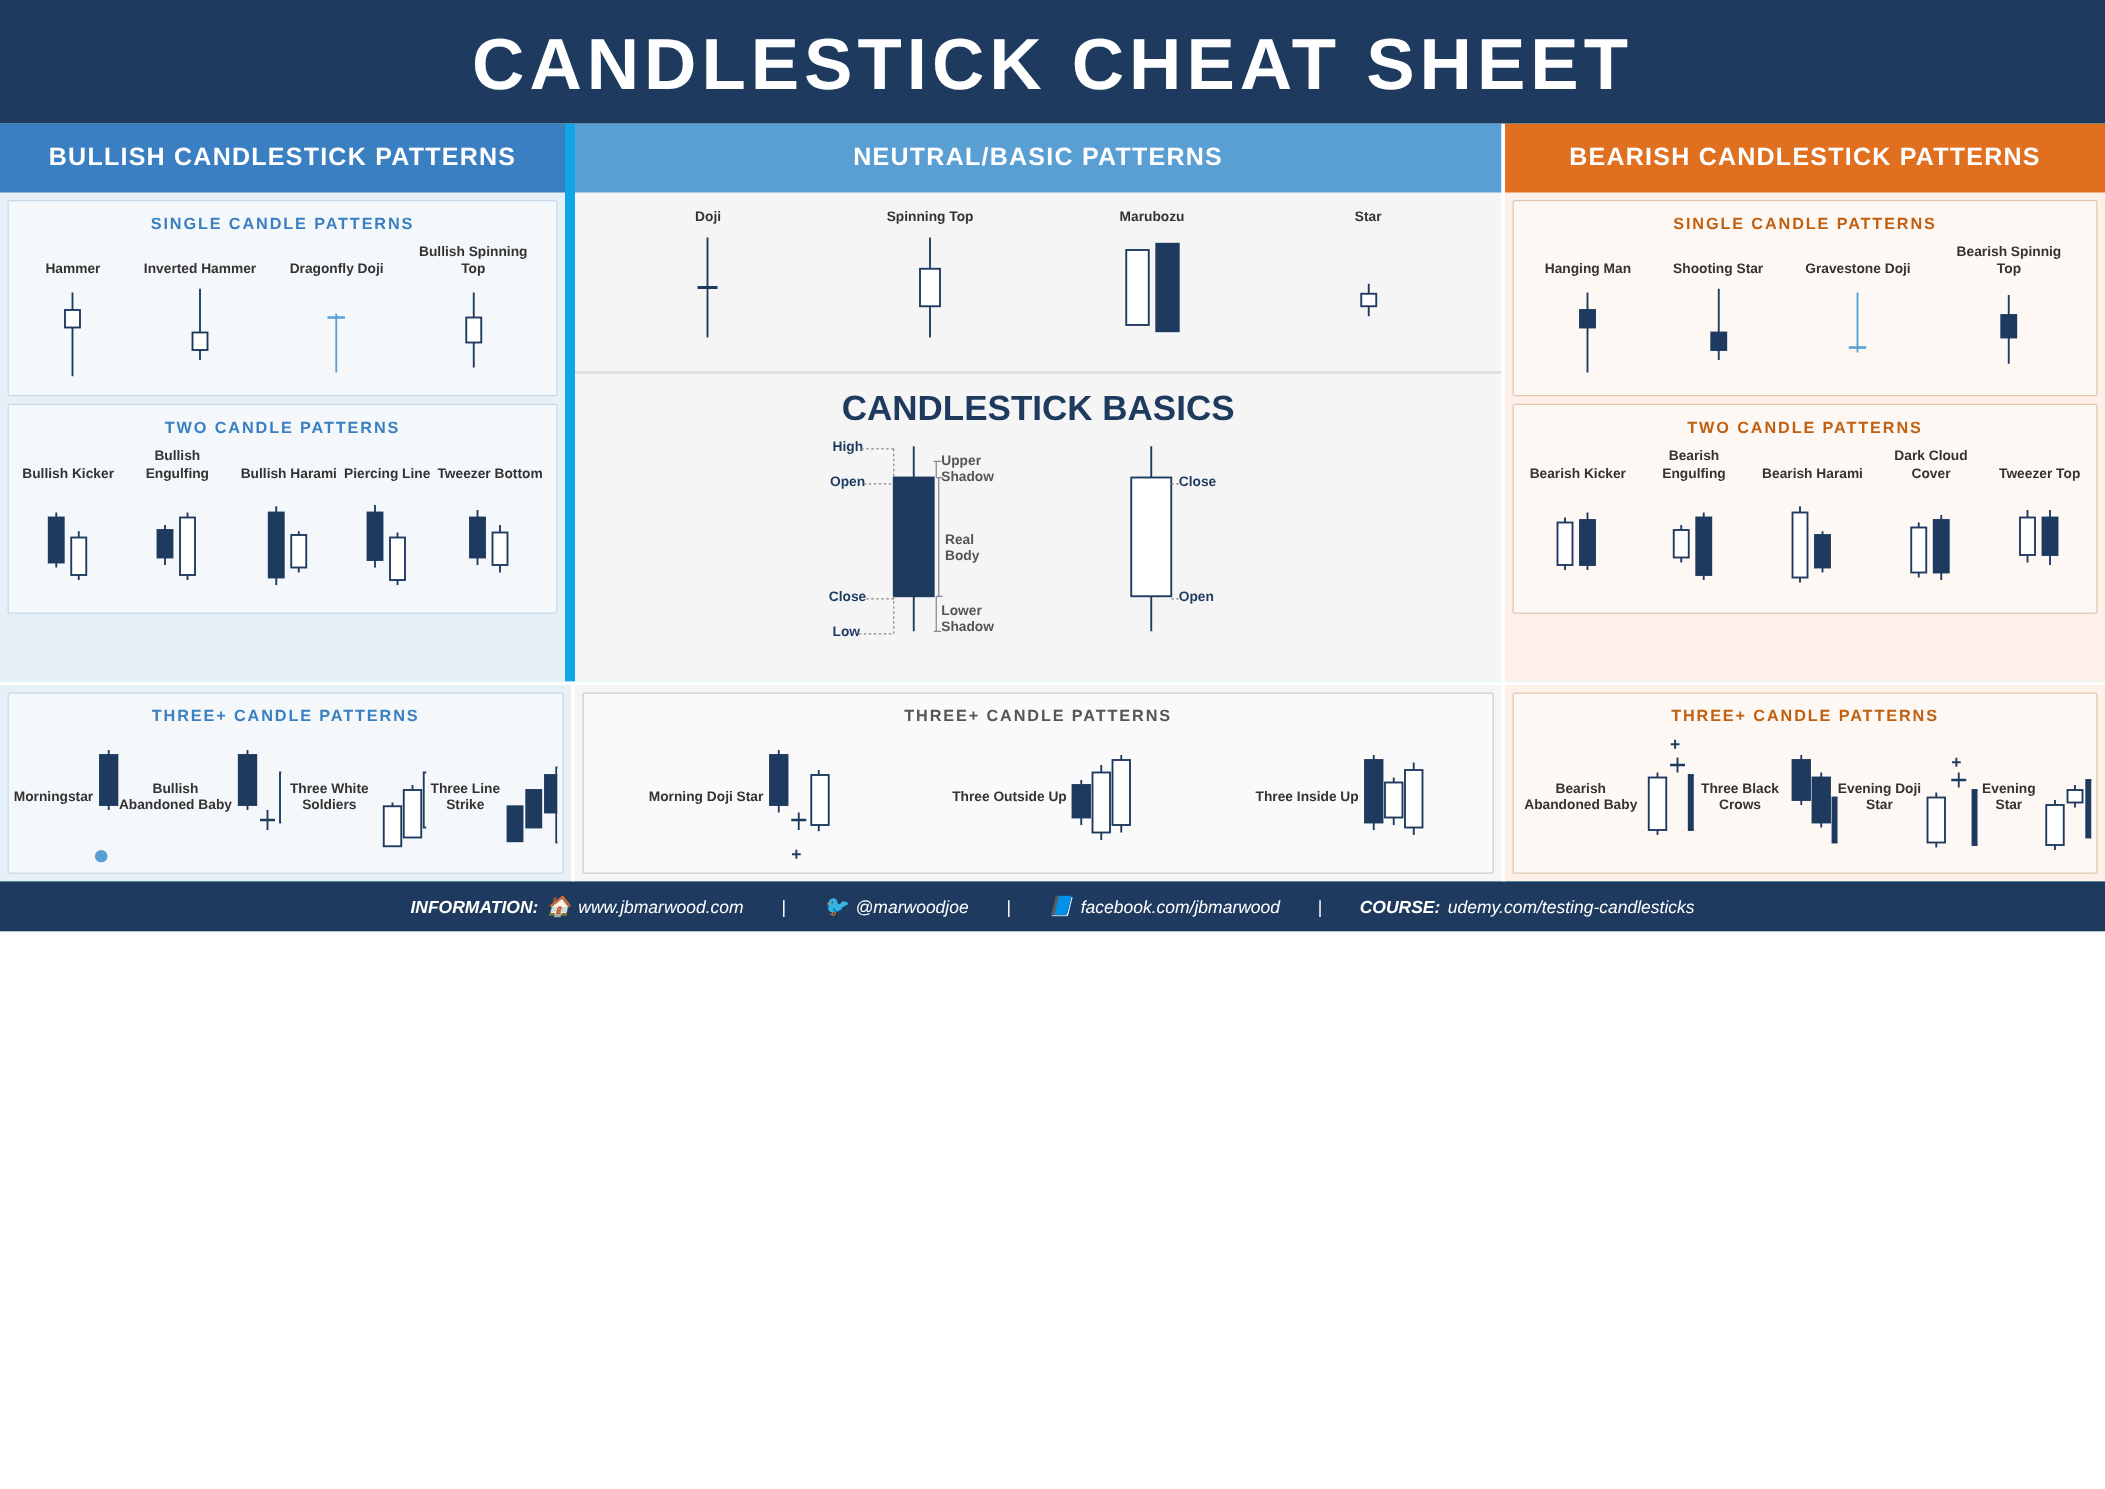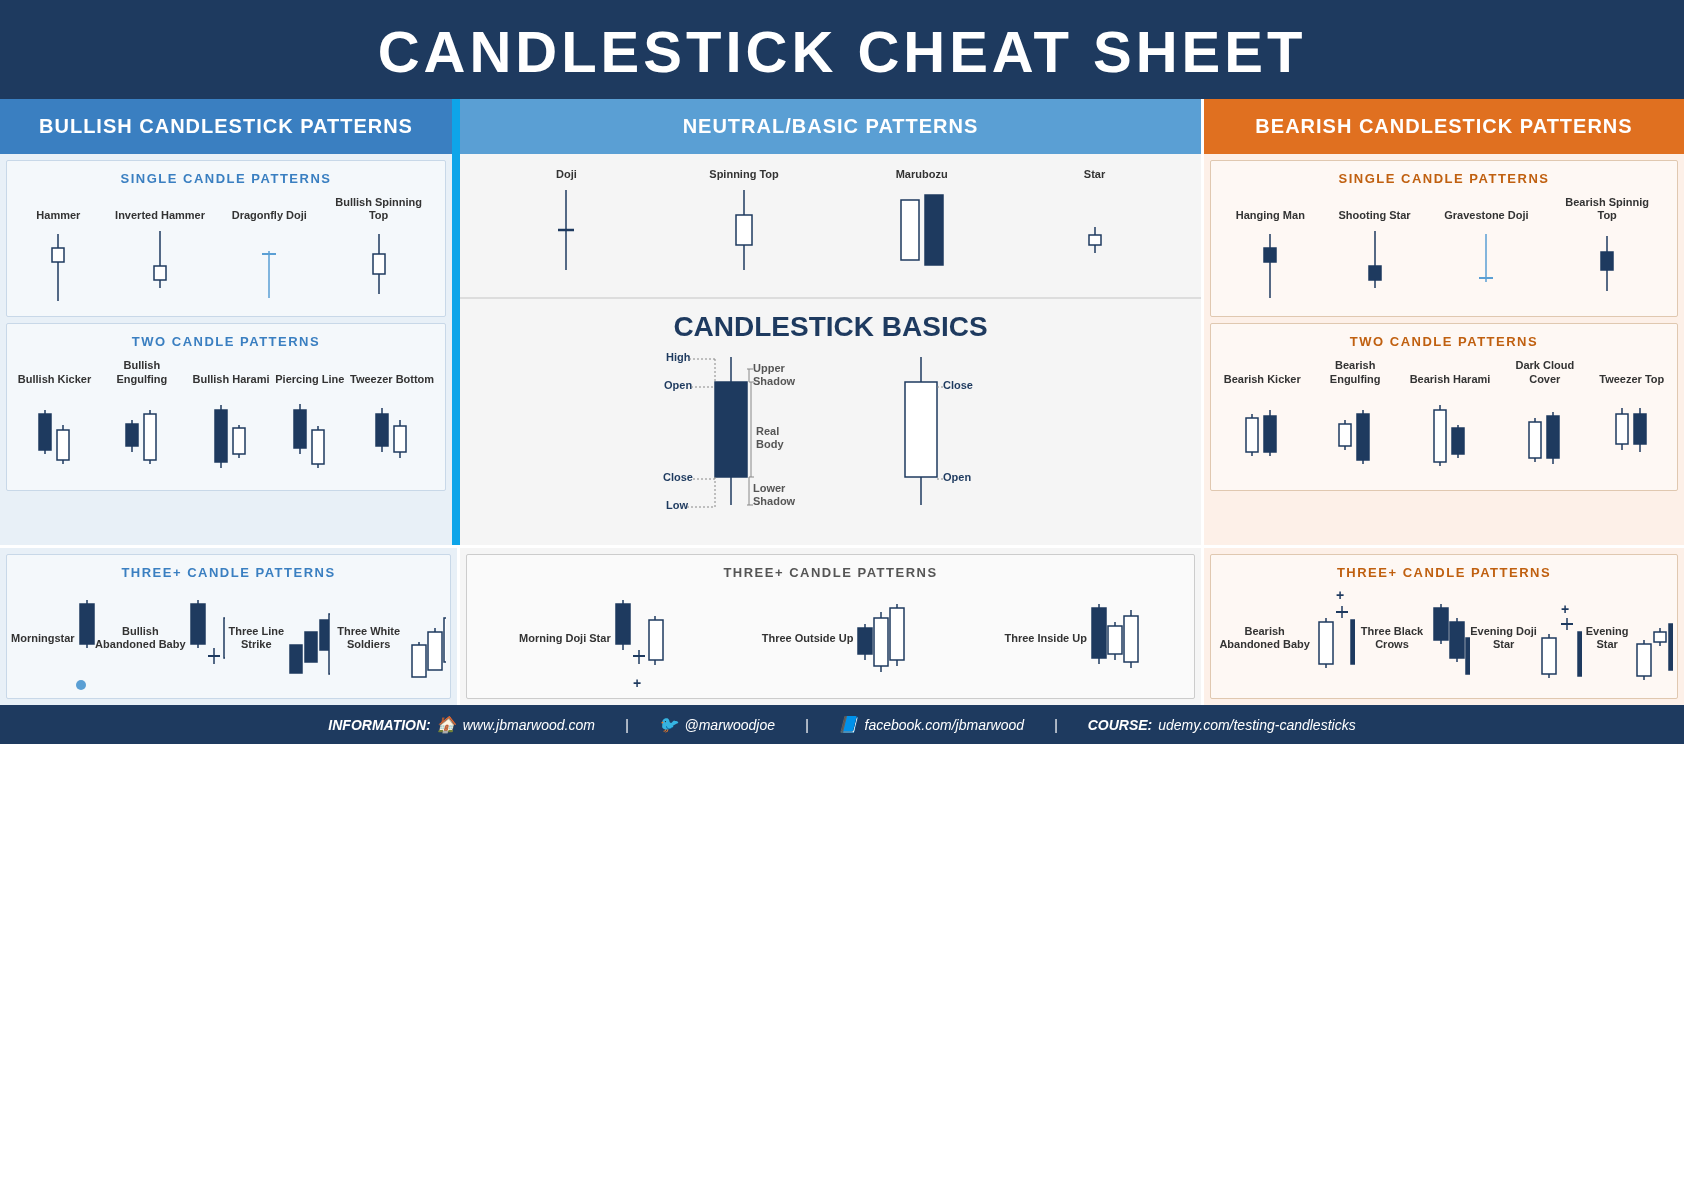--- a/index.html
+++ b/index.html
@@ -630,39 +630,39 @@
               <line x1="22" y1="66" x2="34" y2="66" stroke="#1e3a5f" stroke-width="2"></line>
               <line x1="28" y1="66" x2="28" y2="74" stroke="#1e3a5f" stroke-width="1.5"></line>
 
               <line x1="44" y1="22" x2="44" y2="28" stroke="#1e3a5f" stroke-width="1.5"></line>
               <rect x="38" y="28" width="14" height="40" fill="white" stroke="#1e3a5f" stroke-width="1.5"></rect>
               <line x1="44" y1="68" x2="44" y2="74" stroke="#1e3a5f" stroke-width="1.5"></line>
             </svg>
           </div>
 
           <div class="three-plus-item">
-            <div class="pattern-label">Three Line Strike</div>
-            <svg width="60" height="100" class="candle-svg">
-              <rect x="2" y="55" width="12" height="28" fill="#1e3a5f" stroke="#1e3a5f" stroke-width="1.5"></rect>
-              <rect x="17" y="42" width="12" height="30" fill="#1e3a5f" stroke="#1e3a5f" stroke-width="1.5"></rect>
-              <rect x="32" y="30" width="12" height="30" fill="#1e3a5f" stroke="#1e3a5f" stroke-width="1.5"></rect>
-              <line x1="47" y1="20" x2="47" y2="24" stroke="#1e3a5f" stroke-width="1.5"></line>
-              <rect x="41" y="24" width="14" height="60" fill="white" stroke="#1e3a5f" stroke-width="1.5"></rect>
-            </svg>
-          </div>
-
-          <div class="three-plus-item">
             <div class="pattern-label">Three White Soldiers</div>
             <svg width="55" height="100" class="candle-svg">
               <line x1="12" y1="52" x2="12" y2="55" stroke="#1e3a5f" stroke-width="1.5"></line>
               <rect x="5" y="55" width="14" height="32" fill="white" stroke="#1e3a5f" stroke-width="1.5"></rect>
               <line x1="28" y1="38" x2="28" y2="42" stroke="#1e3a5f" stroke-width="1.5"></line>
               <rect x="21" y="42" width="14" height="38" fill="white" stroke="#1e3a5f" stroke-width="1.5"></rect>
               <line x1="44" y1="24" x2="44" y2="28" stroke="#1e3a5f" stroke-width="1.5"></line>
               <rect x="37" y="28" width="14" height="44" fill="white" stroke="#1e3a5f" stroke-width="1.5"></rect>
+            </svg>
+          </div>
+
+          <div class="three-plus-item">
+            <div class="pattern-label">Three Line Strike</div>
+            <svg width="60" height="100" class="candle-svg">
+              <rect x="2" y="55" width="12" height="28" fill="#1e3a5f" stroke="#1e3a5f" stroke-width="1.5"></rect>
+              <rect x="17" y="42" width="12" height="30" fill="#1e3a5f" stroke="#1e3a5f" stroke-width="1.5"></rect>
+              <rect x="32" y="30" width="12" height="30" fill="#1e3a5f" stroke="#1e3a5f" stroke-width="1.5"></rect>
+              <line x1="47" y1="20" x2="47" y2="24" stroke="#1e3a5f" stroke-width="1.5"></line>
+              <rect x="41" y="24" width="14" height="60" fill="white" stroke="#1e3a5f" stroke-width="1.5"></rect>
             </svg>
           </div>
 
         </div>
       </div>
     </div>
 
     <div class="bottom-neutral-bearish">
 
       <div class="bottom-neutral">

